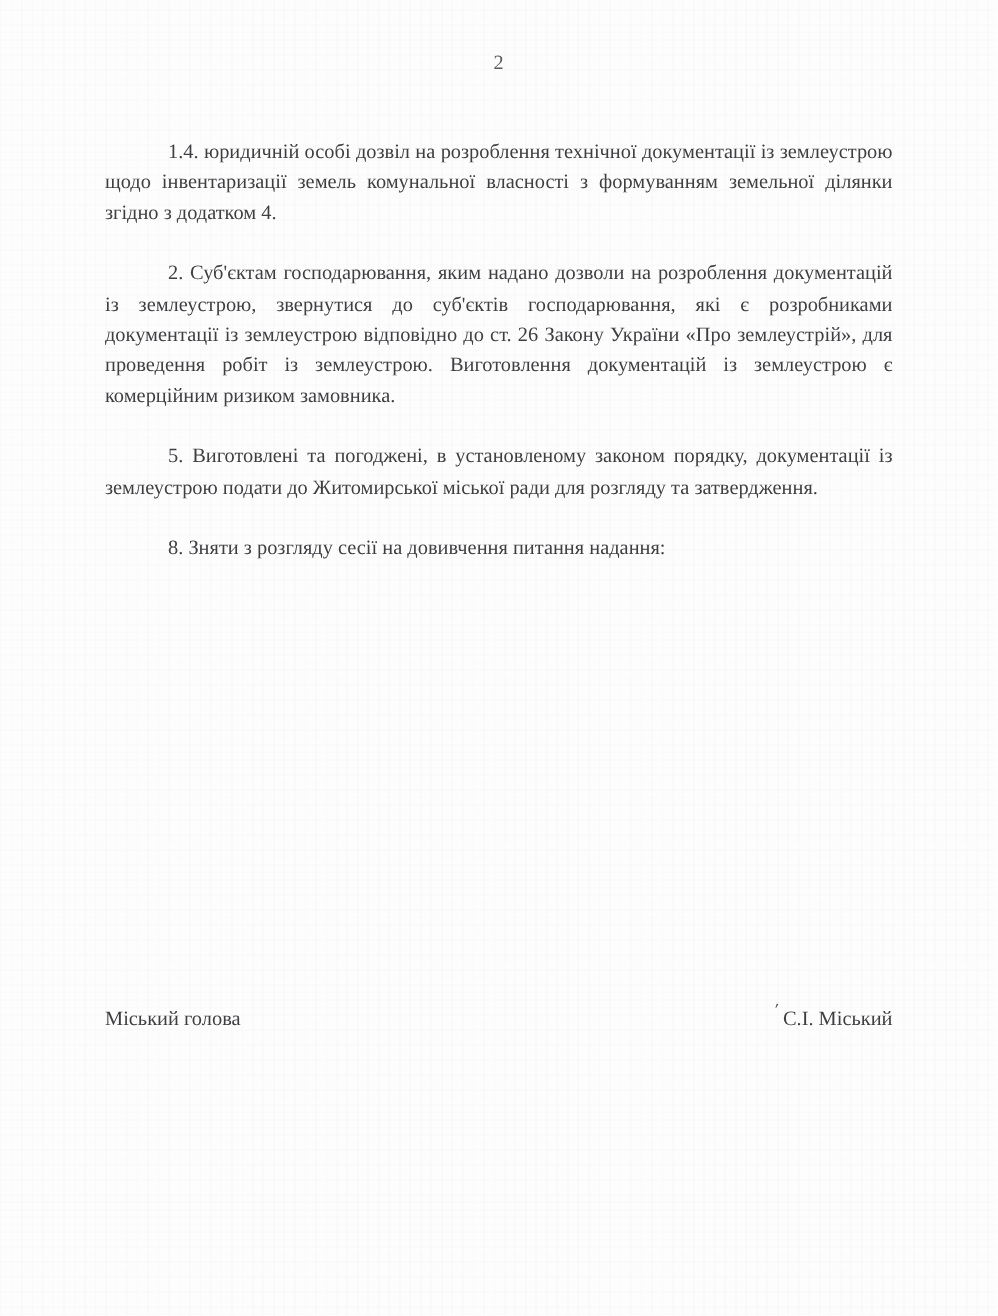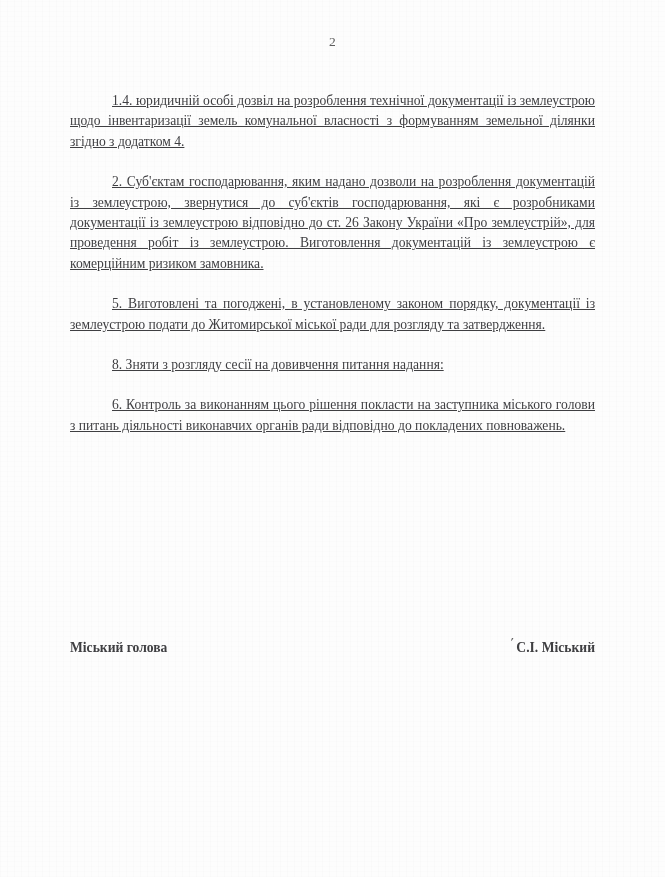--- a/index.html
+++ b/index.html
@@ -47,40 +47,38 @@
   .body-block {
     padding-top: 21px;
   }
   p.para {
     margin: 0;
     font-size: 13.6px;
     line-height: 20.4px;
     color: #3f3f42;
     text-align: justify;
     text-indent: 42px;
-    text-decoration: underline;
     -webkit-font-smoothing: antialiased;
   }
   p.para.gap-lg {
     margin-top: 20px;
   }
   p.para.gap-sm {
     margin-top: 0px;
   }
   .signature {
     position: absolute;
     left: 70px;
-    top: 640px;
+    top: 671px;
     width: 525px;
     display: flex;
     justify-content: space-between;
     align-items: center;
     font-size: 13.6px;
     color: #3f3f42;
-    font-weight: bold;
   }
   .sig-title {
     white-space: nowrap;
   }
   .sig-name {
     white-space: nowrap;
     position: relative;
     padding-left: 6px;
   }
   .sig-mark {
@@ -107,21 +105,20 @@
 
       <p class="para gap-lg">2. Суб'єктам господарювання, яким надано дозволи на розроблення документацій із землеустрою, звернутися до суб'єктів господарювання, які є розробниками документації із землеустрою відповідно до ст. 26 Закону України «Про землеустрій», для проведення робіт із землеустрою. Виготовлення документацій із землеустрою є комерційним ризиком замовника.</p>
 
       <p class="para gap-lg">5. Виготовлені та погоджені, в установленому законом порядку, документації із землеустрою подати до Житомирської міської ради для розгляду та затвердження.</p>
 
       <p class="para gap-lg">8. Зняти з розгляду сесії на довивчення питання надання:</p>
 
 
 
 
-      <p class="para gap-lg">6. Контроль за виконанням цього рішення покласти на заступника міського голови з питань діяльності виконавчих органів ради відповідно до покладених повноважень.</p>
 
     </div>
   </div>
 
   <div class="signature">
     <span class="sig-title">Міський голова</span>
     <span class="sig-name">
       <span class="sig-mark">ʹ</span>
       <span>С.І. Міський</span>
     </span>

